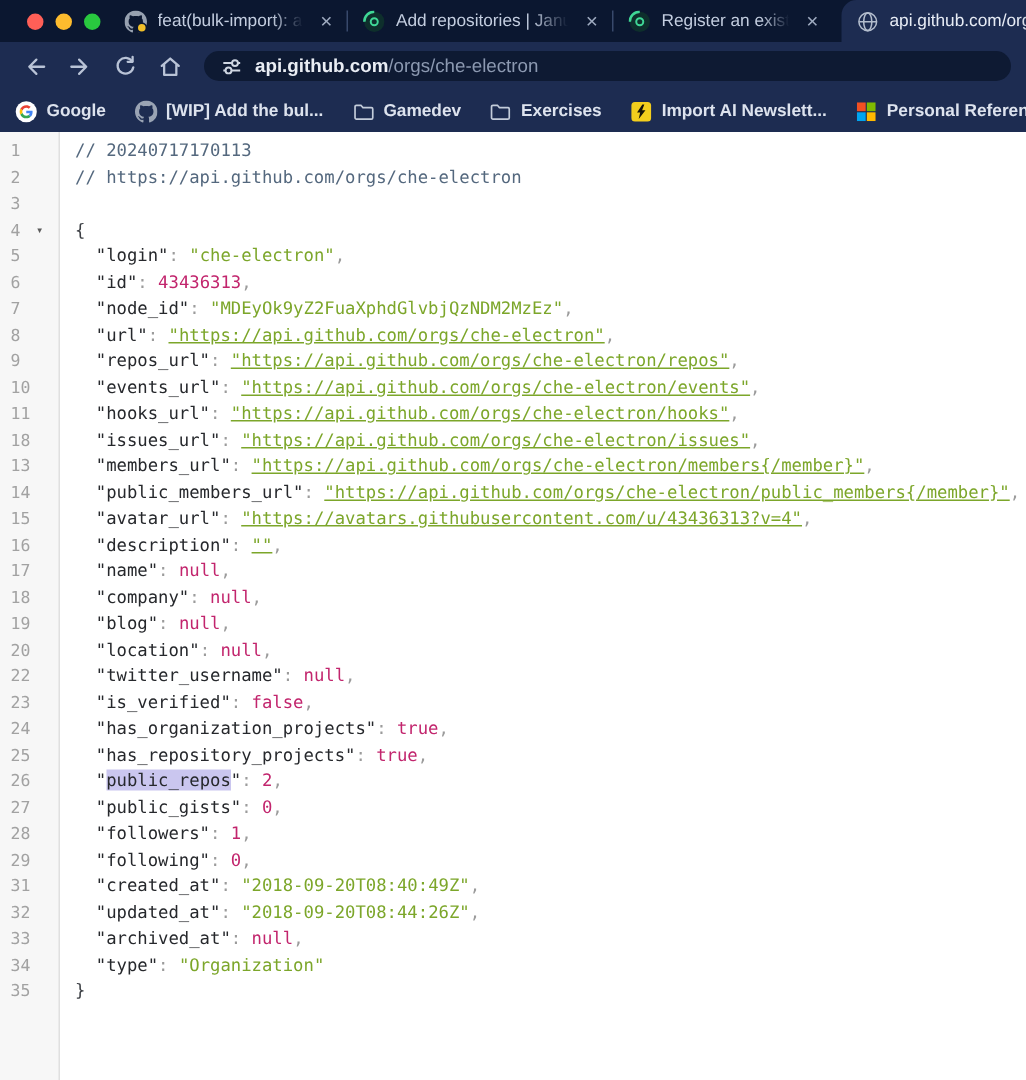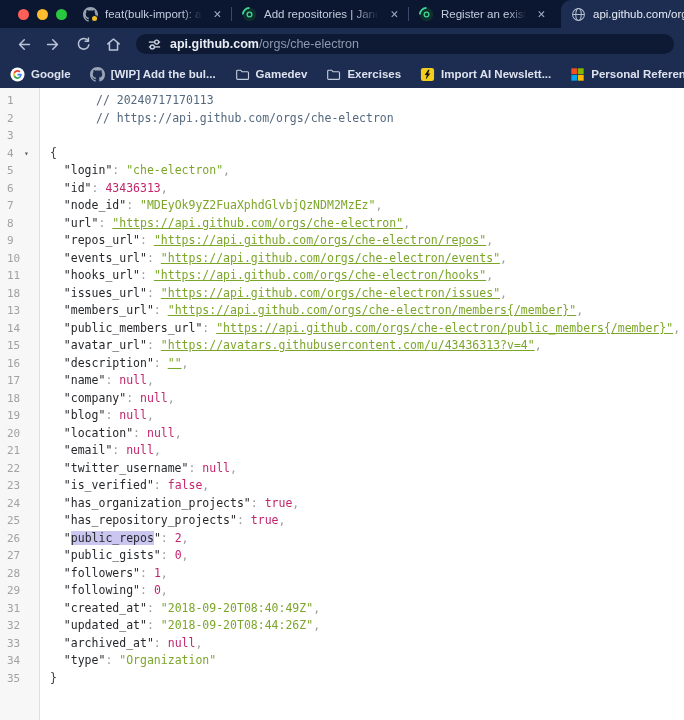--- a/index.html
+++ b/index.html
@@ -82,21 +82,21 @@
   }
   .code-row .ln{
     width:40px;flex:none;box-sizing:border-box;padding-left:7px;
     color:var(--line-number);font-size:11px;position:relative;
   }
   .code-row .ln .caret{
     position:absolute;left:24px;top:0;color:#5c5c5c;font-size:8px;line-height:17.5px;cursor:pointer;
   }
   .code-row .lc{padding-left:10px;}
   .code-row .lc.ind{padding-left:calc(10px + 2ch);}
-  .s-cm{color:var(--c-comment);margin-left:46px;}
+  .s-cm{color:var(--c-comment);}
   .s-k{color:var(--c-key);}
   .s-p{color:var(--c-punct);}
   .s-s{color:var(--c-string);}
   .s-l{color:var(--c-string);text-decoration:underline;cursor:pointer;}
   .s-n{color:var(--c-number);}
   .s-br{color:#3d4045;}
   .s-hl{background:var(--hl-bg);}
 </style>
 </head>
 <body>
@@ -283,21 +283,20 @@
         <div class="code-row"><span class="ln">11</span><span class="lc ind"><span class="s-k">"hooks_url"</span><span class="s-p">: </span><span class="s-l">"https://api.github.com/orgs/che-electron/hooks"</span><span class="s-p">,</span></span></div>
         <div class="code-row"><span class="ln">18</span><span class="lc ind"><span class="s-k">"issues_url"</span><span class="s-p">: </span><span class="s-l">"https://api.github.com/orgs/che-electron/issues"</span><span class="s-p">,</span></span></div>
         <div class="code-row"><span class="ln">13</span><span class="lc ind"><span class="s-k">"members_url"</span><span class="s-p">: </span><span class="s-l">"https://api.github.com/orgs/che-electron/members{/member}"</span><span class="s-p">,</span></span></div>
         <div class="code-row"><span class="ln">14</span><span class="lc ind"><span class="s-k">"public_members_url"</span><span class="s-p">: </span><span class="s-l">"https://api.github.com/orgs/che-electron/public_members{/member}"</span><span class="s-p">,</span></span></div>
         <div class="code-row"><span class="ln">15</span><span class="lc ind"><span class="s-k">"avatar_url"</span><span class="s-p">: </span><span class="s-l">"https://avatars.githubusercontent.com/u/43436313?v=4"</span><span class="s-p">,</span></span></div>
         <div class="code-row"><span class="ln">16</span><span class="lc ind"><span class="s-k">"description"</span><span class="s-p">: </span><span class="s-l">""</span><span class="s-p">,</span></span></div>
         <div class="code-row"><span class="ln">17</span><span class="lc ind"><span class="s-k">"name"</span><span class="s-p">: </span><span class="s-n">null</span><span class="s-p">,</span></span></div>
         <div class="code-row"><span class="ln">18</span><span class="lc ind"><span class="s-k">"company"</span><span class="s-p">: </span><span class="s-n">null</span><span class="s-p">,</span></span></div>
         <div class="code-row"><span class="ln">19</span><span class="lc ind"><span class="s-k">"blog"</span><span class="s-p">: </span><span class="s-n">null</span><span class="s-p">,</span></span></div>
         <div class="code-row"><span class="ln">20</span><span class="lc ind"><span class="s-k">"location"</span><span class="s-p">: </span><span class="s-n">null</span><span class="s-p">,</span></span></div>
-        <div class="code-row"><span class="ln">21</span><span class="lc ind"><span class="s-k">"email"</span><span class="s-p">: </span><span class="s-n">null</span><span class="s-p">,</span></span></div>
         <div class="code-row"><span class="ln">22</span><span class="lc ind"><span class="s-k">"twitter_username"</span><span class="s-p">: </span><span class="s-n">null</span><span class="s-p">,</span></span></div>
         <div class="code-row"><span class="ln">23</span><span class="lc ind"><span class="s-k">"is_verified"</span><span class="s-p">: </span><span class="s-n">false</span><span class="s-p">,</span></span></div>
         <div class="code-row"><span class="ln">24</span><span class="lc ind"><span class="s-k">"has_organization_projects"</span><span class="s-p">: </span><span class="s-n">true</span><span class="s-p">,</span></span></div>
         <div class="code-row"><span class="ln">25</span><span class="lc ind"><span class="s-k">"has_repository_projects"</span><span class="s-p">: </span><span class="s-n">true</span><span class="s-p">,</span></span></div>
         <div class="code-row"><span class="ln">26</span><span class="lc ind"><span class="s-k">"</span><span class="s-k s-hl">public_repos</span><span class="s-k">"</span><span class="s-p">: </span><span class="s-n">2</span><span class="s-p">,</span></span></div>
         <div class="code-row"><span class="ln">27</span><span class="lc ind"><span class="s-k">"public_gists"</span><span class="s-p">: </span><span class="s-n">0</span><span class="s-p">,</span></span></div>
         <div class="code-row"><span class="ln">28</span><span class="lc ind"><span class="s-k">"followers"</span><span class="s-p">: </span><span class="s-n">1</span><span class="s-p">,</span></span></div>
         <div class="code-row"><span class="ln">29</span><span class="lc ind"><span class="s-k">"following"</span><span class="s-p">: </span><span class="s-n">0</span><span class="s-p">,</span></span></div>
         <div class="code-row"><span class="ln">31</span><span class="lc ind"><span class="s-k">"created_at"</span><span class="s-p">: </span><span class="s-s">"2018-09-20T08:40:49Z"</span><span class="s-p">,</span></span></div>
         <div class="code-row"><span class="ln">32</span><span class="lc ind"><span class="s-k">"updated_at"</span><span class="s-p">: </span><span class="s-s">"2018-09-20T08:44:26Z"</span><span class="s-p">,</span></span></div>

